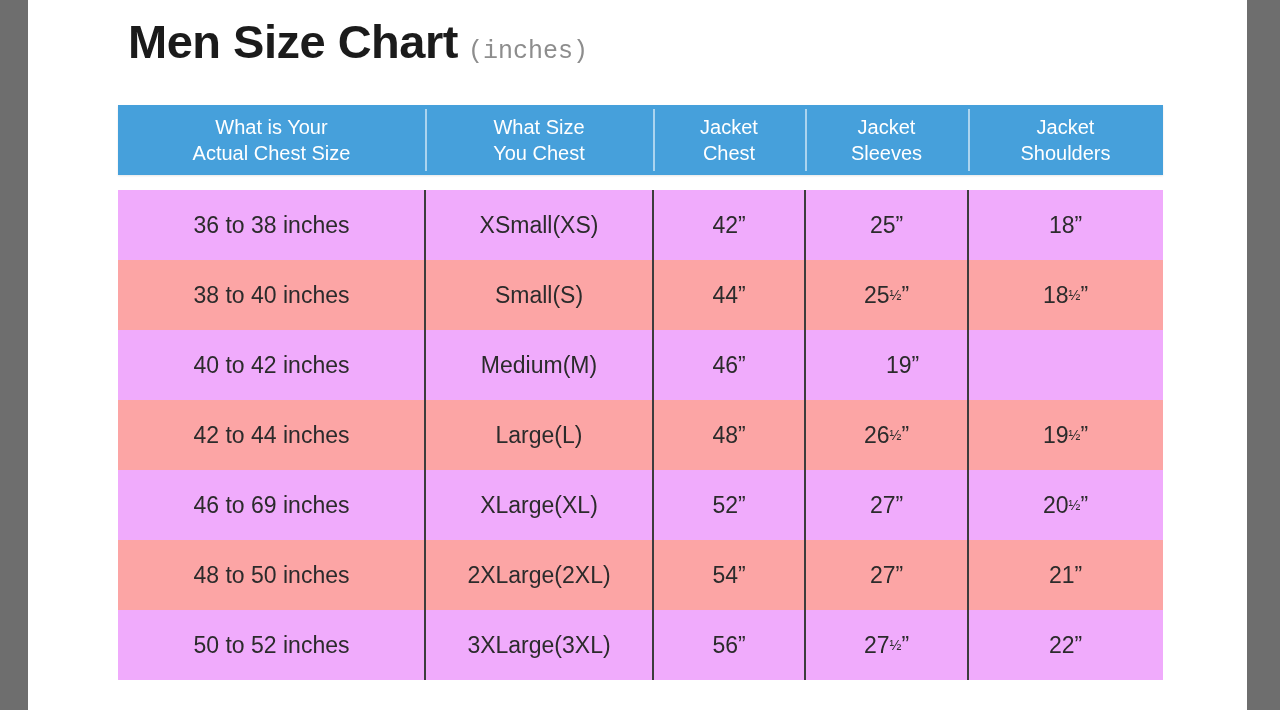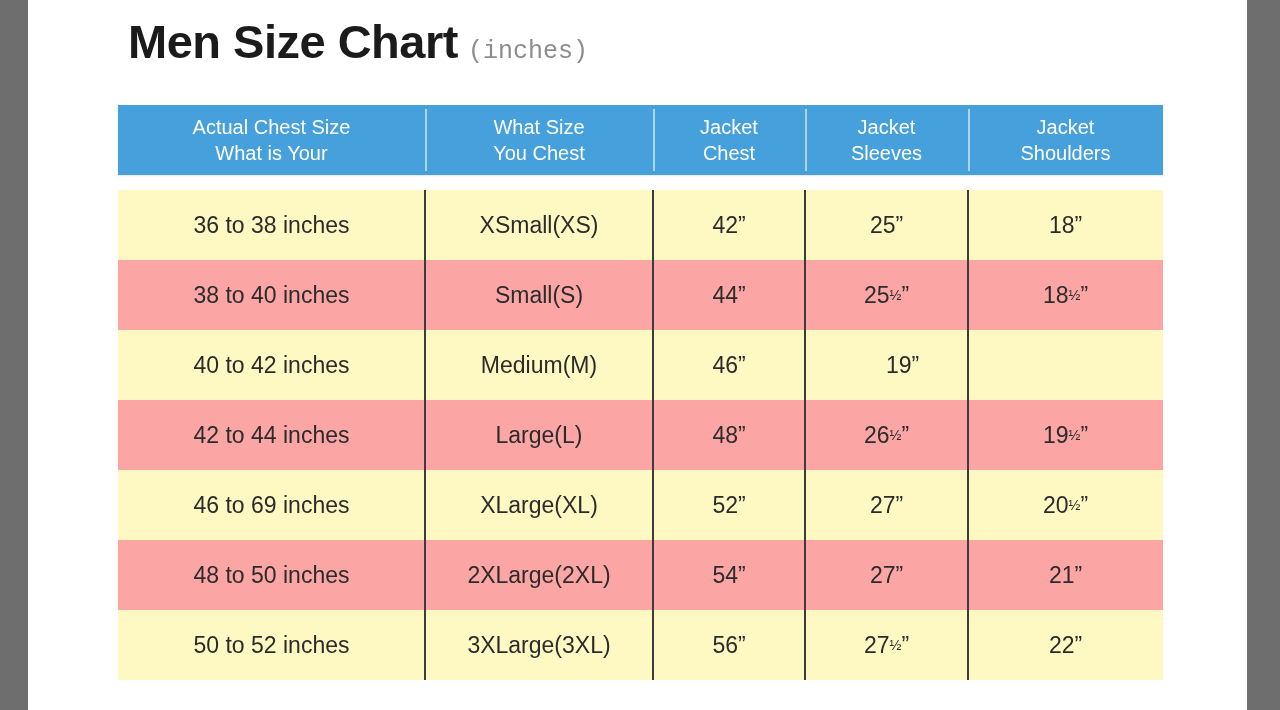--- a/index.html
+++ b/index.html
@@ -100,21 +100,21 @@
   .tbody {
     margin-top: 15px;
     position: relative;
   }
   .tr {
     display: flex;
     height: 70px;
     background: #fca5a5;
   }
   .tr.alt {
-    background: #fef9c3;
+    background: #f0abfc;
   }
   .td {
     display: flex;
     align-items: center;
     justify-content: center;
     text-align: center;
     color: #2b2b2b;
     font-size: 23px;
     font-weight: 400;
     box-sizing: border-box;
@@ -178,22 +178,22 @@
   <div class="title-row">
     <span class="title-main">Men Size Chart</span>
     <span class="title-sub">(inches)</span>
   </div>
 
   <div class="table">
 
     <div class="thead">
       <div class="th c0">
         <div>
+          <div>What is Your</div>
           <div>Actual Chest Size</div>
-          <div>What is Your</div>
         </div>
       </div>
       <div class="th c1">
         <div>
           <div>What Size</div>
           <div>You Chest</div>
         </div>
       </div>
       <div class="th c2">
         <div>

